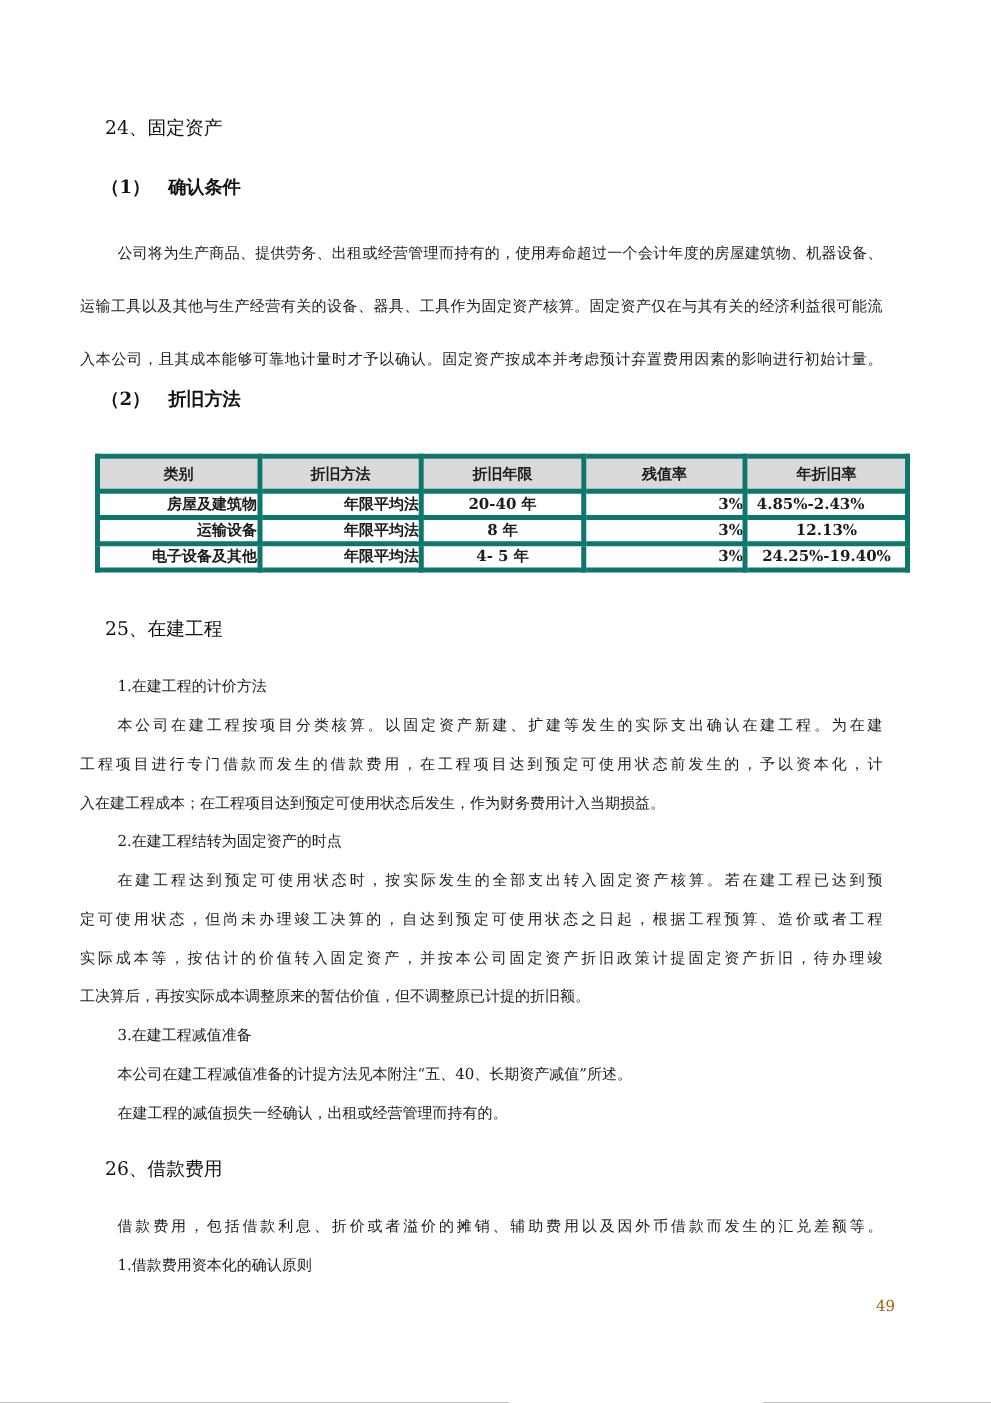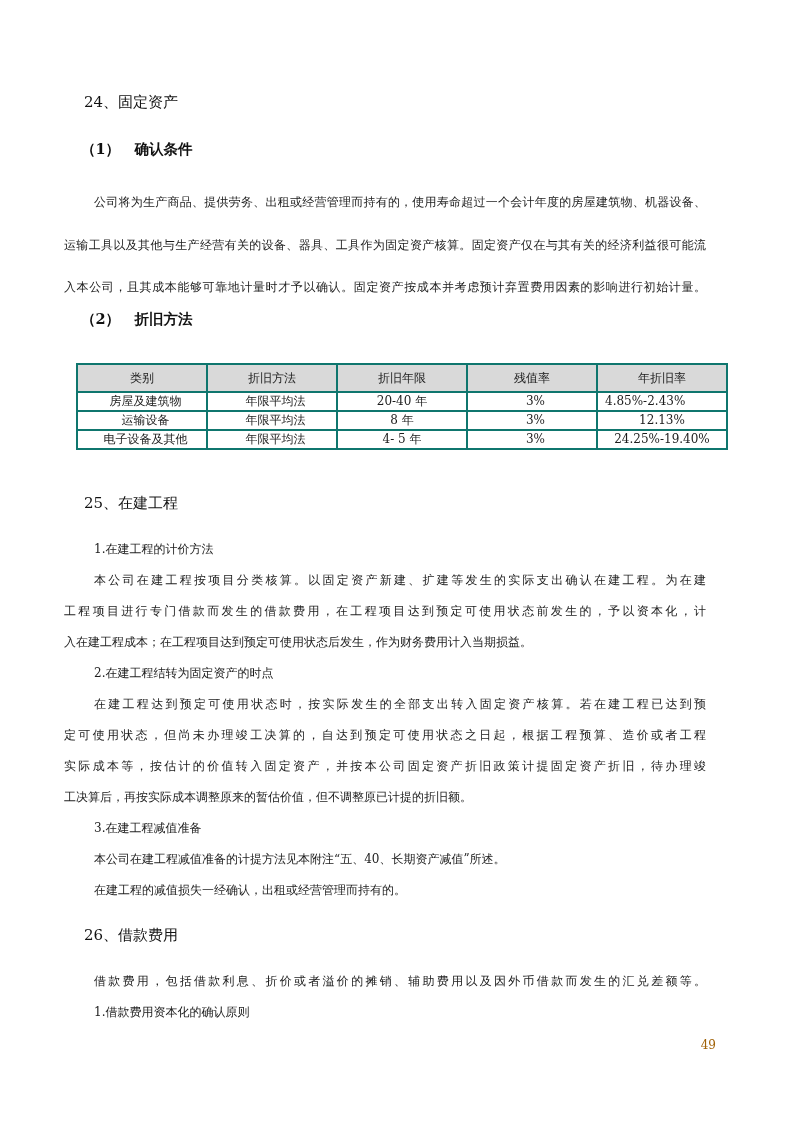--- a/index.html
+++ b/index.html
@@ -51,37 +51,37 @@
     position: absolute;
     left: 76px;
     top: 363px;
     width: 652px;
     border-collapse: collapse;
     table-layout: fixed;
     font-size: 12px;
     color: #1c1c1c;
   }
   .dep-table th, .dep-table td {
-    border: 2px solid #0f766e;
-    font-weight: normal;
+    border: 4px solid #0f766e;
+    font-weight: bold;
     overflow: hidden;
     white-space: nowrap;
     margin-top: 18px;
   }
   .dep-table th {
     height: 28px;
     background: var(--table-header-bg, #d9d9d9);
     text-align: center;
     vertical-align: middle;
   }
   .dep-table td {
     height: 17px;
     line-height: 17px;
     vertical-align: middle;
-    text-align: center;
+    text-align: right;
     padding-left: 7px;
   }
   .dep-table td:nth-child(3), .dep-table td:nth-child(5) {
     text-align: center;
     padding-left: 0;
   }
   .dep-table tbody tr:nth-child(4) td:nth-child(3) {
     text-align: left;
     padding-left: 7px;
   }

